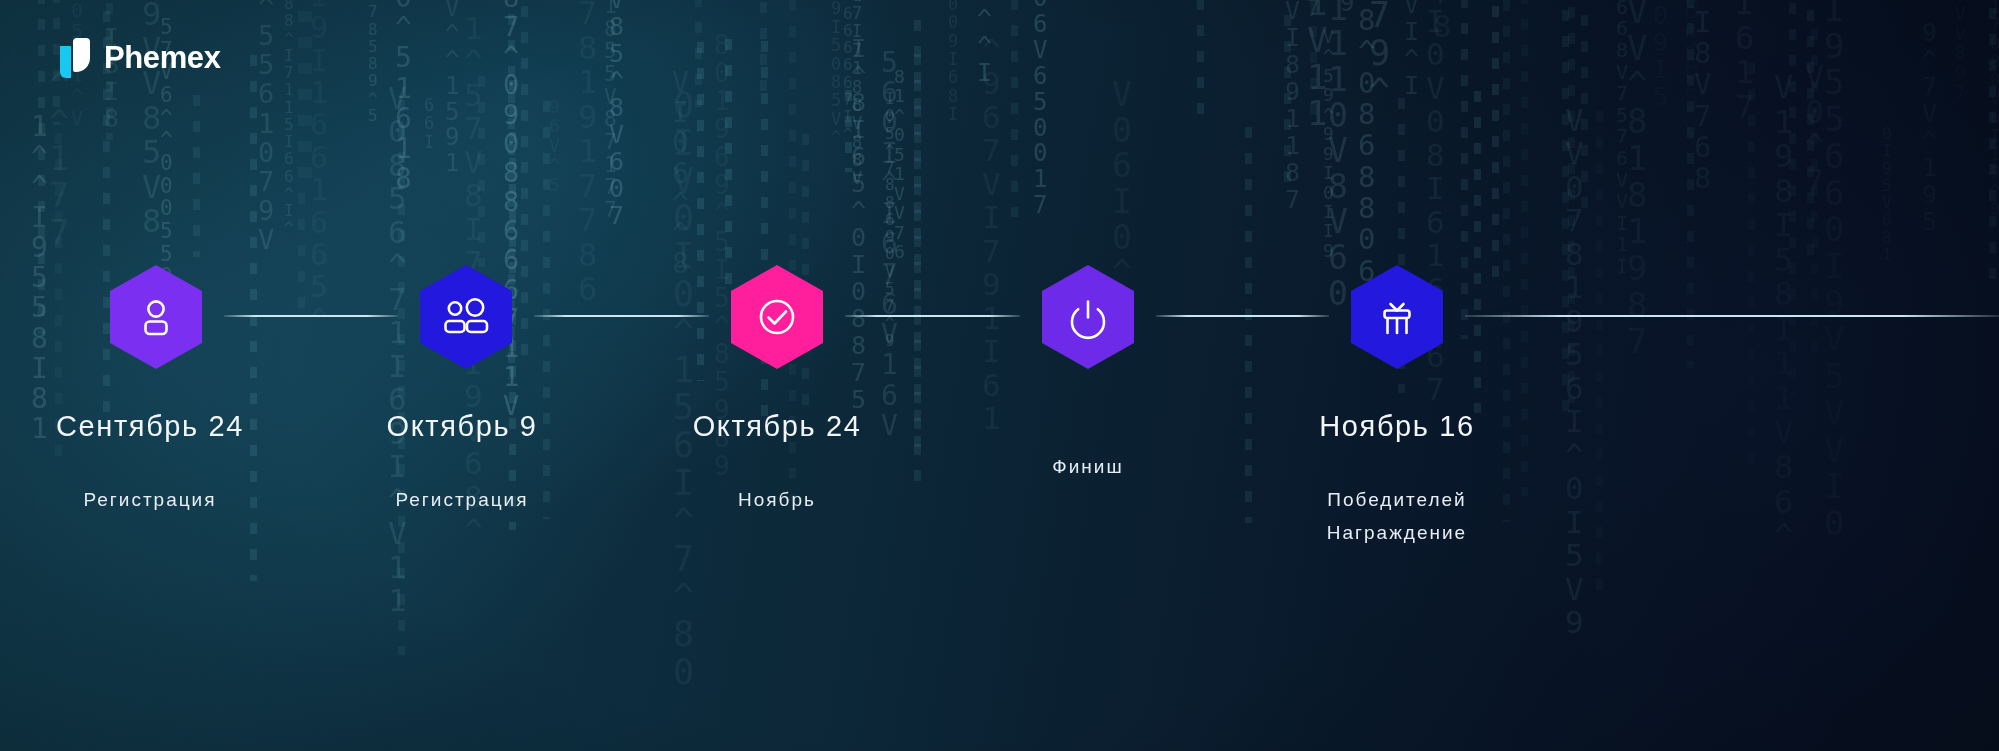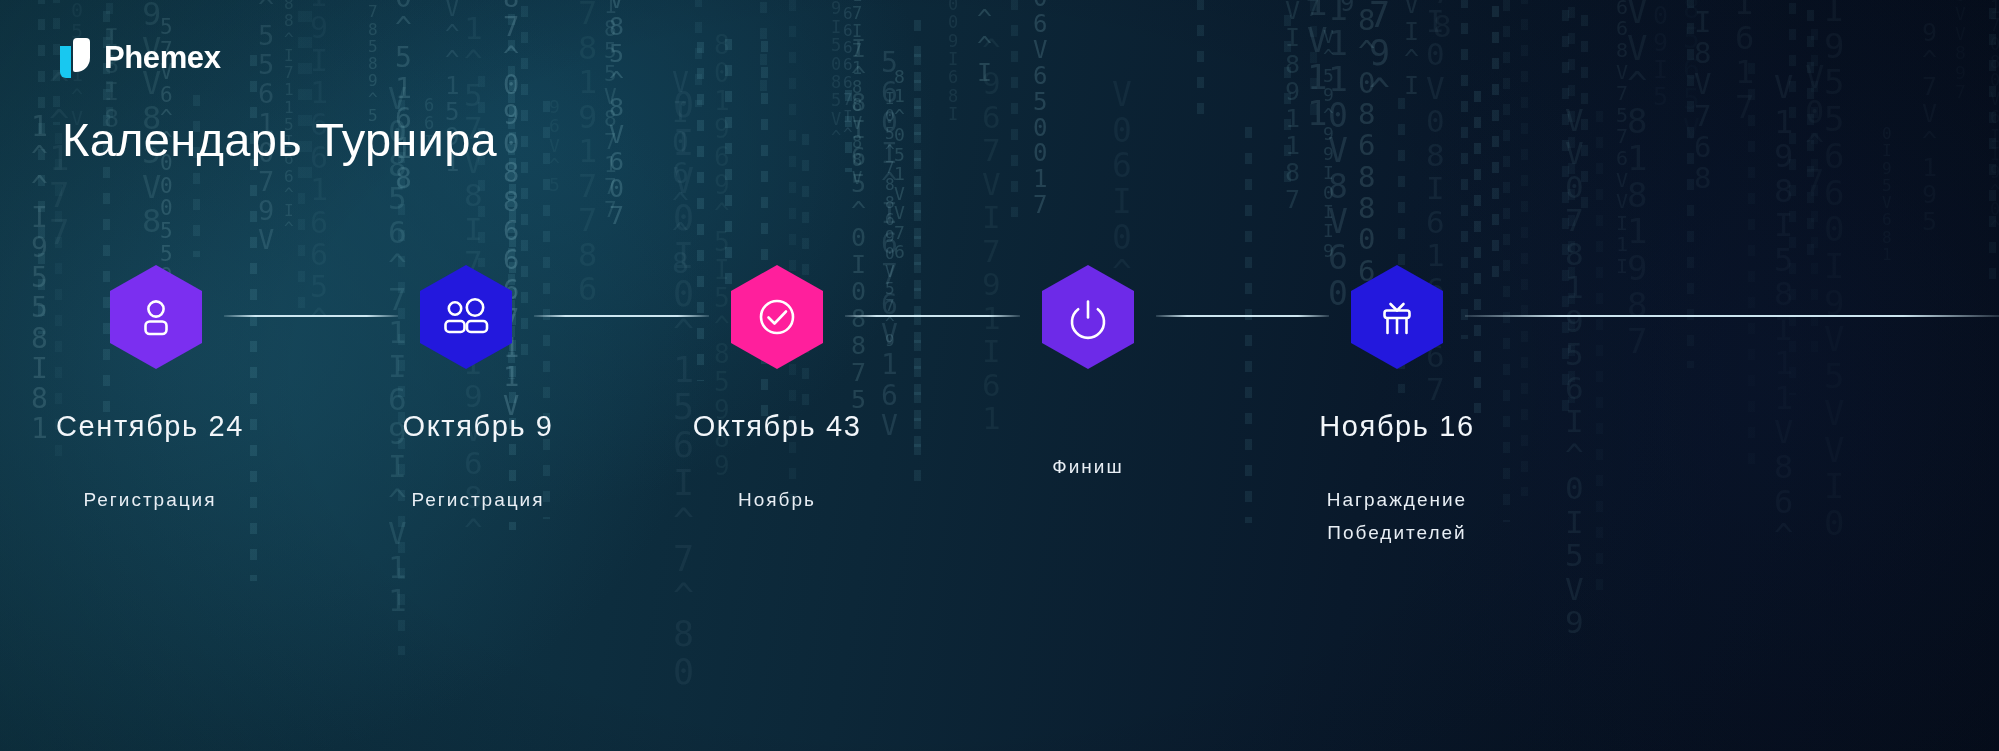--- a/index.html
+++ b/index.html
@@ -847,21 +847,20 @@
   <div class="bg-vignette"></div>
 
   <div class="logo-wrap">
     <div class="logo-mark">
       <div class="lm-l"></div>
       <div class="lm-r"></div>
     </div>
     <div class="logo-text">Phemex</div>
   </div>
 
-  <div class="page-title">Календарь Турнира</div>
 
   <div id="timeline">
       <div class="node" style="left: 56px;">
         <div class="hex" style="background: rgb(123, 47, 240);">
           <span>
             <svg width="46" height="46" viewBox="0 0 46 46">
               <circle cx="23" cy="15" r="7.6" stroke="#ffffff" fill="none" stroke-width="2.6" stroke-linecap="round" stroke-linejoin="round"></circle>
               <rect x="12.5" y="27.5" width="21" height="12.5" rx="4.2" stroke="#ffffff" fill="none" stroke-width="2.6" stroke-linecap="round" stroke-linejoin="round"></rect>
             </svg>
           </span>
@@ -918,39 +917,39 @@
       <div class="connector" style="left: 1465px; width: 534px;"></div>
     </div>
 
   <div id="labels">
       <div class="lab" style="left: 0;">
         <div class="date">Сентябрь 24</div>
         <div class="desc">
           <div>Регистрация</div>
         </div>
       </div>
-      <div class="lab" style="left: 328px;">
+      <div class="lab" style="left: 312px;">
         <div class="date">Октябрь 9</div>
         <div class="desc">
           <div>Регистрация</div>
         </div>
       </div>
       <div class="lab" style="left: 627px;">
-        <div class="date">Октябрь 43</div>
+        <div class="date">Октябрь 24</div>
         <div class="desc">
           <div>Ноябрь</div>
         </div>
       </div>
       <div class="lab" style="left: 938px;">
         <div class="desc">
           <div>Финиш</div>
         </div>
       </div>
       <div class="lab" style="left: 1247px;">
         <div class="date">Ноябрь 16</div>
         <div class="desc">
+          <div>Победителей</div>
           <div>Награждение</div>
-          <div>Победителей</div>
         </div>
       </div>
     </div>
 
 </div>
 
 </body></html>

